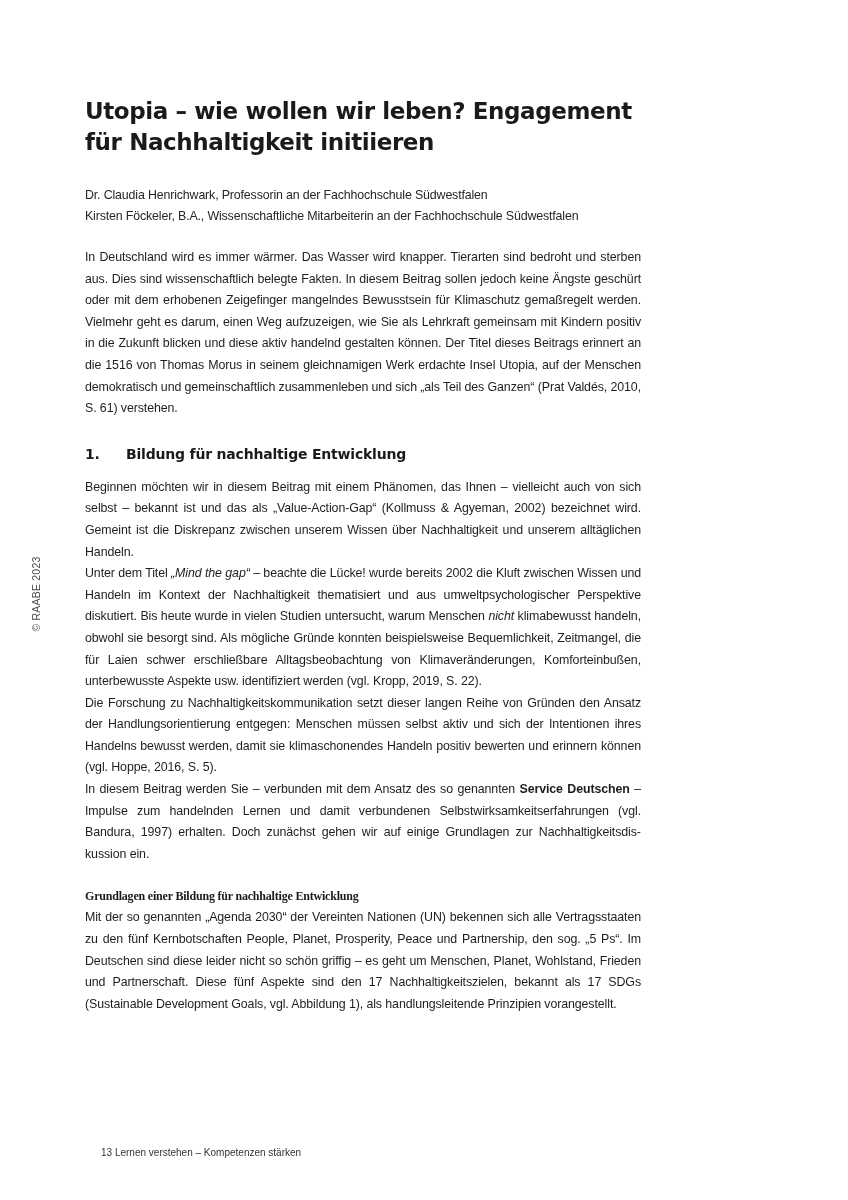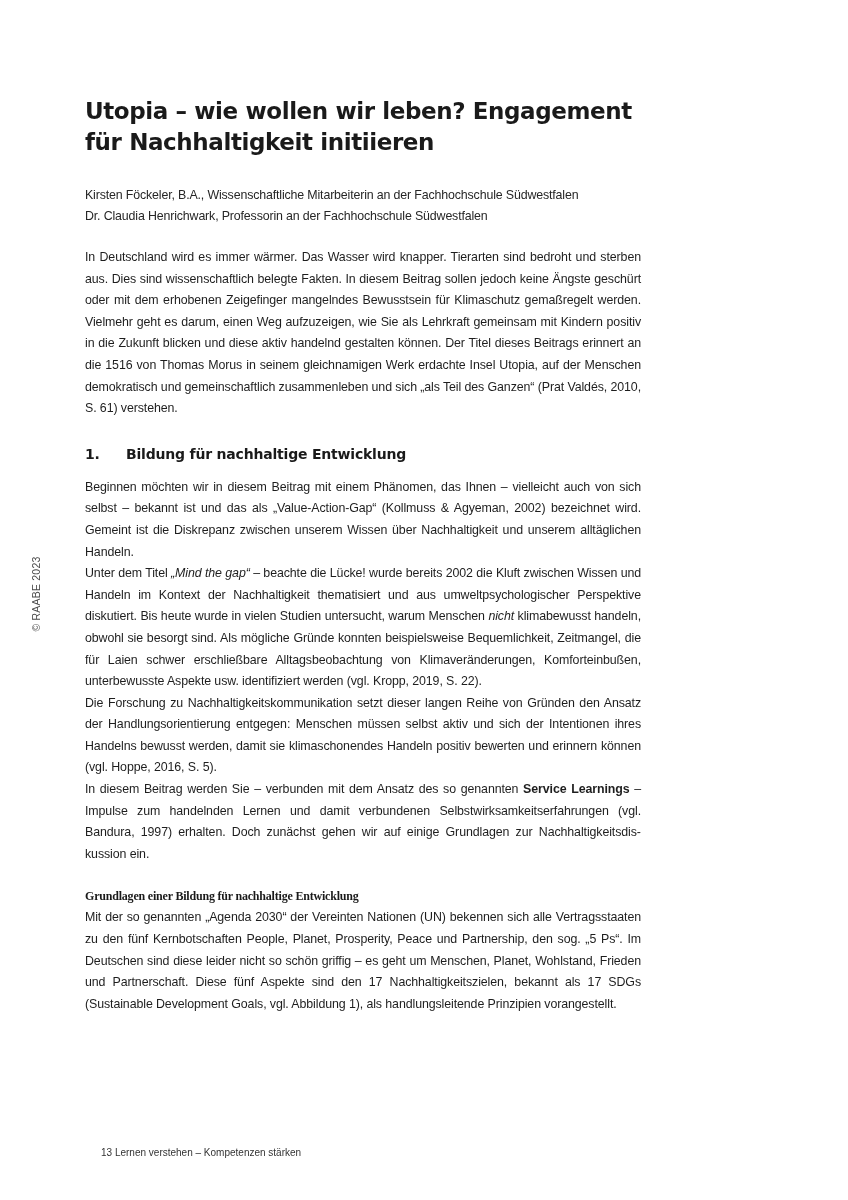--- a/index.html
+++ b/index.html
@@ -111,39 +111,39 @@
 
 <div class="page">
 
   <div class="copyright">© RAABE 2023</div>
 
   <div class="column">
 
     <h1 class="title">Utopia – wie wollen wir leben? Engagement für Nachhaltigkeit initiieren</h1>
 
     <div class="authors">
+      <div>Dr. Claudia Henrichwark, Professorin an der Fachhochschule Südwestfalen</div>
       <div>Kirsten Föckeler, B.A., Wissenschaftliche Mitarbeiterin an der Fachhochschule Südwestfalen</div>
-      <div>Dr. Claudia Henrichwark, Professorin an der Fachhochschule Südwestfalen</div>
     </div>
 
     <p class="intro">In Deutschland wird es immer wärmer. Das Wasser wird knapper. Tierarten sind bedroht und ster­ben aus. Dies sind wissenschaftlich belegte Fakten. In diesem Beitrag sollen jedoch keine Ängste geschürt oder mit dem erhobenen Zeigefinger mangelndes Bewusstsein für Klimaschutz gemaßre­gelt werden. Vielmehr geht es darum, einen Weg aufzuzeigen, wie Sie als Lehrkraft gemeinsam mit Kindern positiv in die Zukunft blicken und diese aktiv handelnd gestalten können. Der Titel dieses Beitrags erinnert an die 1516 von Thomas Morus in seinem gleichnamigen Werk erdachte Insel Uto­pia, auf der Menschen demokratisch und gemeinschaftlich zusammenleben und sich „als Teil des Ganzen“ (Prat Valdés, 2010, S. 61) verstehen.</p>
 
     <div class="section-heading">
       <span class="num">1.</span>
       <span>Bildung für nachhaltige Entwicklung</span>
     </div>
 
     <div class="section-body">
       <p>Beginnen möchten wir in diesem Beitrag mit einem Phänomen, das Ihnen – vielleicht auch von sich selbst – bekannt ist und das als „Value-Action-Gap“ (Kollmuss &amp; Agyeman, 2002) bezeichnet wird. Gemeint ist die Diskrepanz zwischen unserem Wissen über Nachhaltigkeit und unserem alltäglichen Handeln.</p>
 
       <p><span>Unter dem Titel </span><em>„Mind the gap“</em><span> – beachte die Lücke! wurde bereits 2002 die Kluft zwischen Wissen und Handeln im Kontext der Nachhaltigkeit thematisiert und aus umweltpsychologischer Perspek­tive diskutiert. Bis heute wurde in vielen Studien untersucht, warum Menschen </span><em>nicht</em><span> klimabewusst handeln, obwohl sie besorgt sind. Als mögliche Gründe konnten beispielsweise Bequemlichkeit, Zeitmangel, die für Laien schwer erschließbare Alltagsbeobachtung von Klimaveränderungen, Kom­forteinbußen, unterbewusste Aspekte usw. identifiziert werden (vgl. Kropp, 2019, S. 22).</span></p>
 
       <p>Die Forschung zu Nachhaltigkeitskommunikation setzt dieser langen Reihe von Gründen den An­satz der Handlungsorientierung entgegen: Menschen müssen selbst aktiv und sich der Intentionen ihres Handelns bewusst werden, damit sie klimaschonendes Handeln positiv bewerten und erinnern können (vgl. Hoppe, 2016, S. 5).</p>
 
-      <p><span>In diesem Beitrag werden Sie – verbunden mit dem Ansatz des so genannten </span><strong>Service Learnings</strong><span> – Impulse zum handelnden Lernen und damit verbundenen Selbstwirksamkeitserfahrungen (vgl. Bandura, 1997) erhalten. Doch zunächst gehen wir auf einige Grundlagen zur Nachhaltigkeitsdis­kussion ein.</span></p>
+      <p><span>In diesem Beitrag werden Sie – verbunden mit dem Ansatz des so genannten </span><strong>Service Deutschen</strong><span> – Impulse zum handelnden Lernen und damit verbundenen Selbstwirksamkeitserfahrungen (vgl. Bandura, 1997) erhalten. Doch zunächst gehen wir auf einige Grundlagen zur Nachhaltigkeitsdis­kussion ein.</span></p>
 
       <div class="subheading">Grundlagen einer Bildung für nachhaltige Entwicklung</div>
 
       <p>Mit der so genannten „Agenda 2030“ der Vereinten Nationen (UN) bekennen sich alle Vertrags­staaten zu den fünf Kernbotschaften People, Planet, Prosperity, Peace und Partnership, den sog. „5 Ps“. Im Deutschen sind diese leider nicht so schön griffig – es geht um Menschen, Planet, Wohl­stand, Frieden und Partnerschaft. Diese fünf Aspekte sind den 17 Nachhaltigkeitszielen, bekannt als 17 SDGs (Sustainable Development Goals, vgl. Abbildung 1), als handlungsleitende Prinzipien vorangestellt.</p>
     </div>
   </div>
 
   <div class="footer">13 Lernen verstehen – Kompetenzen stärken</div>
 
 </div>

